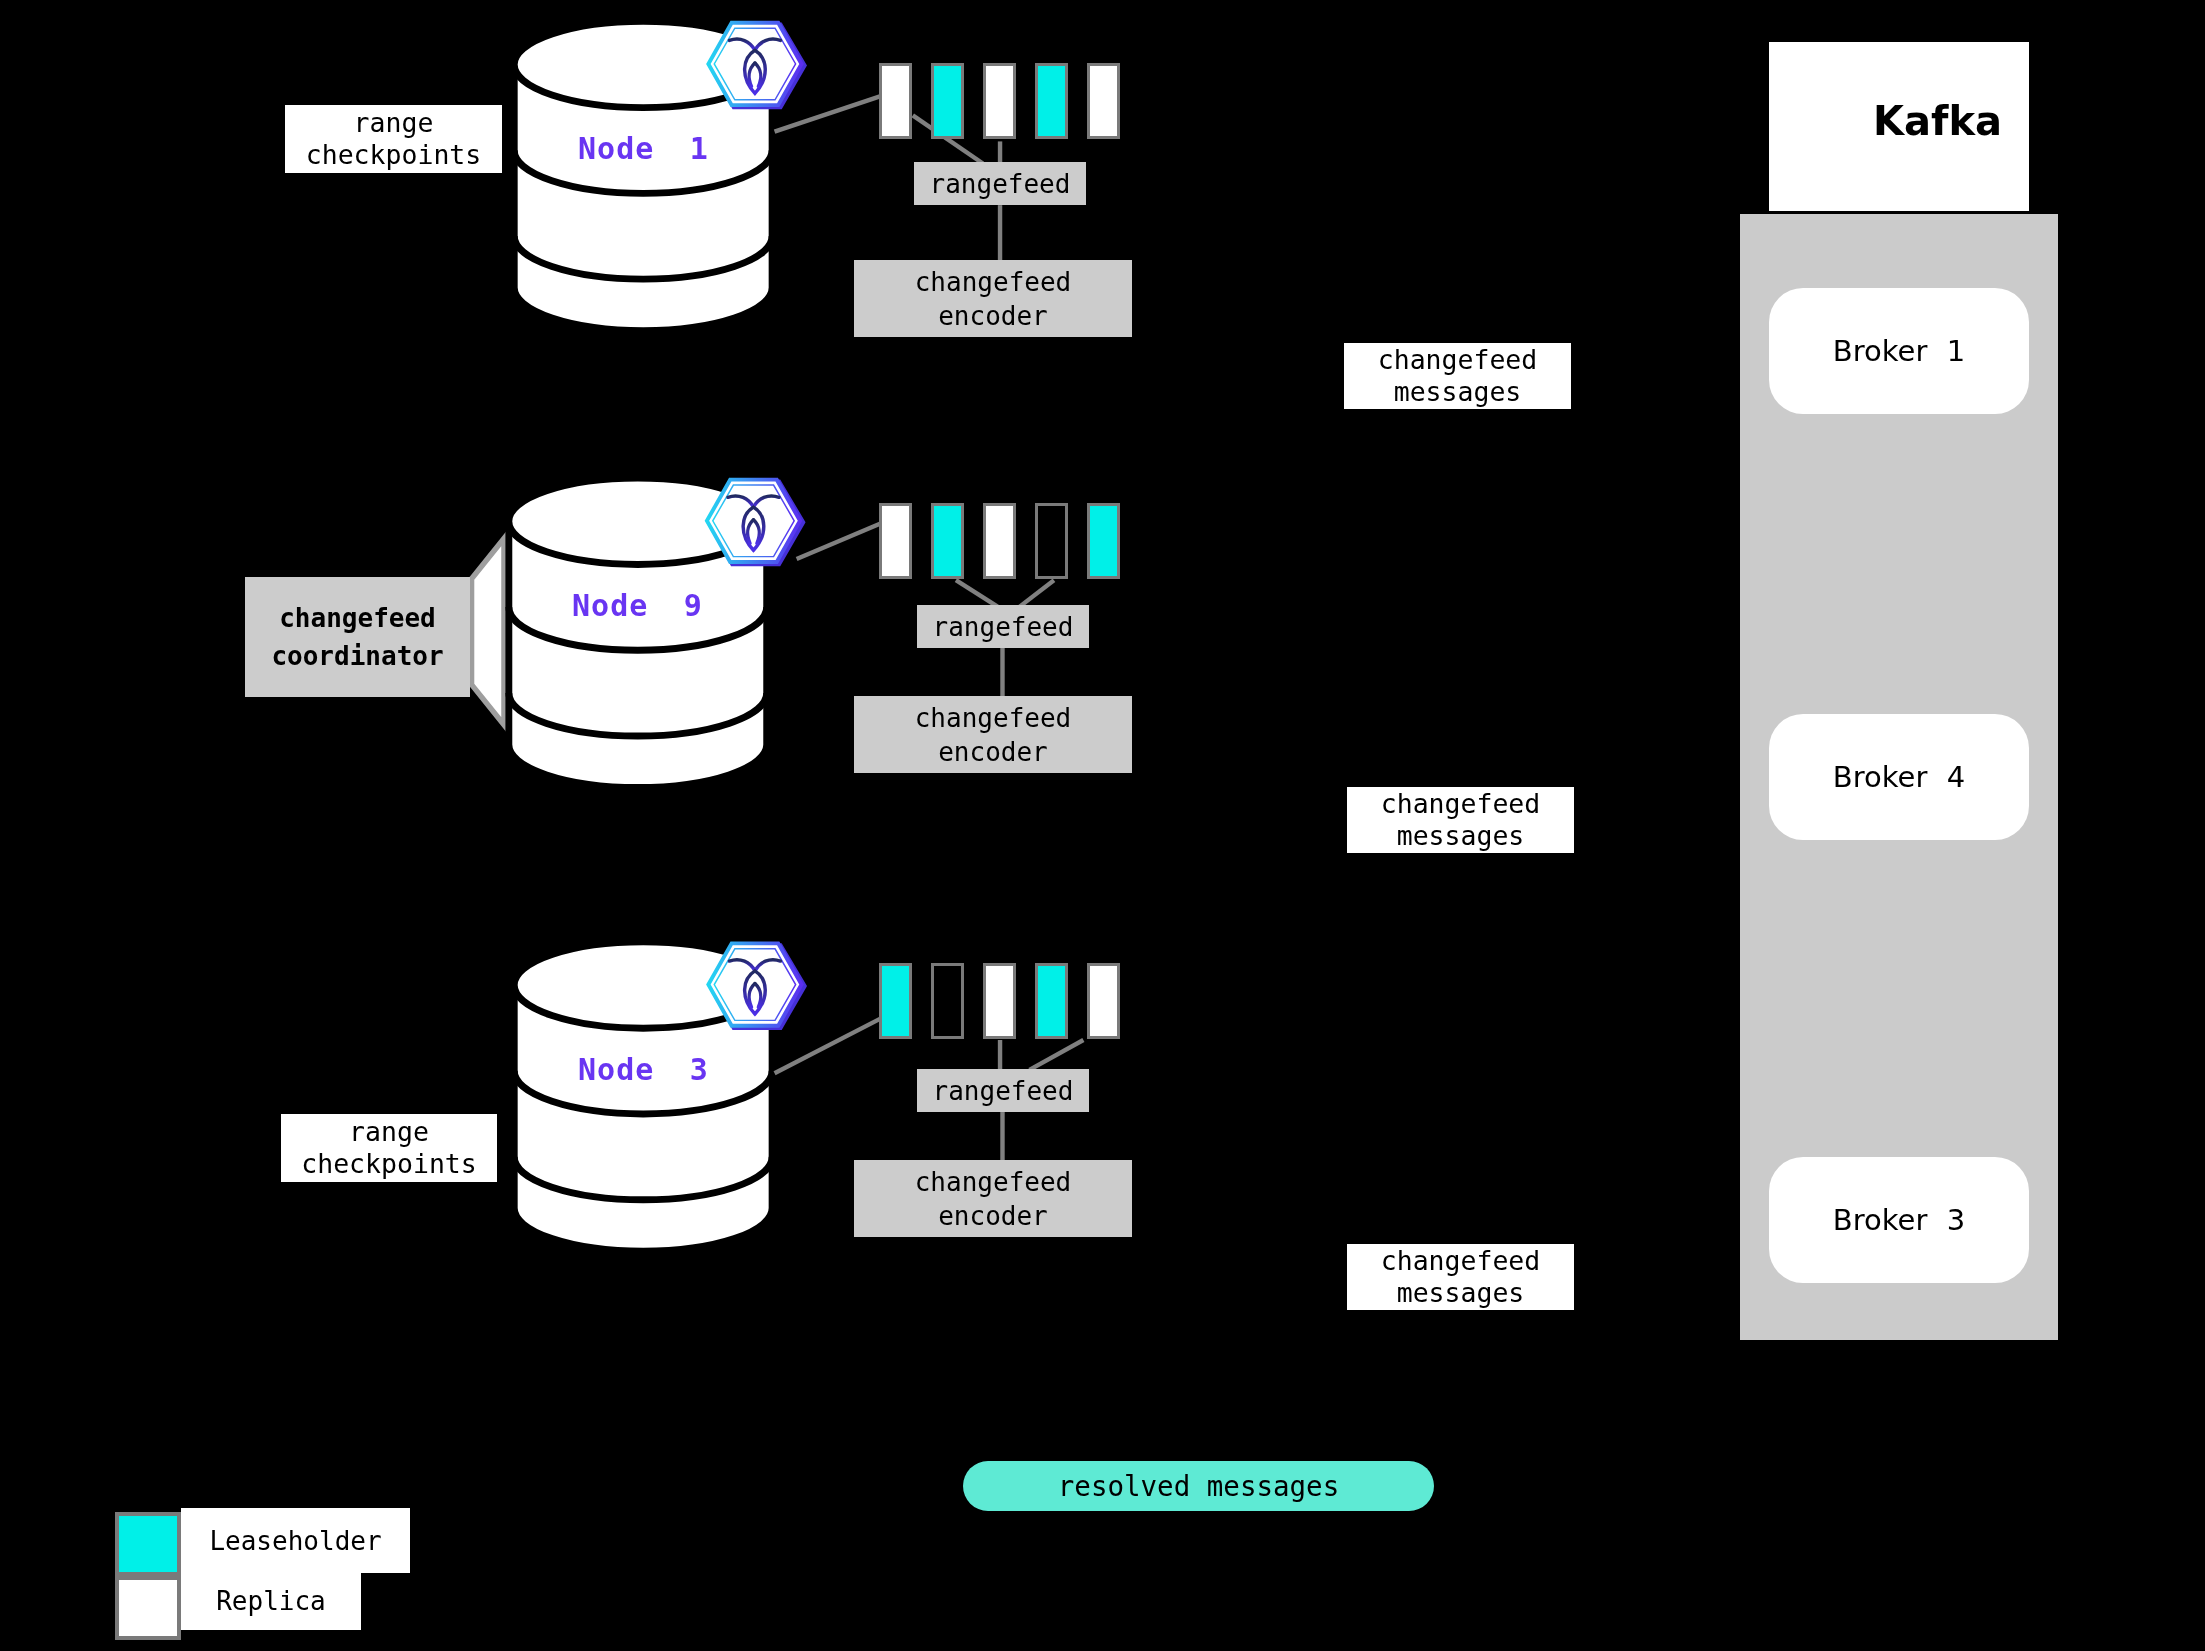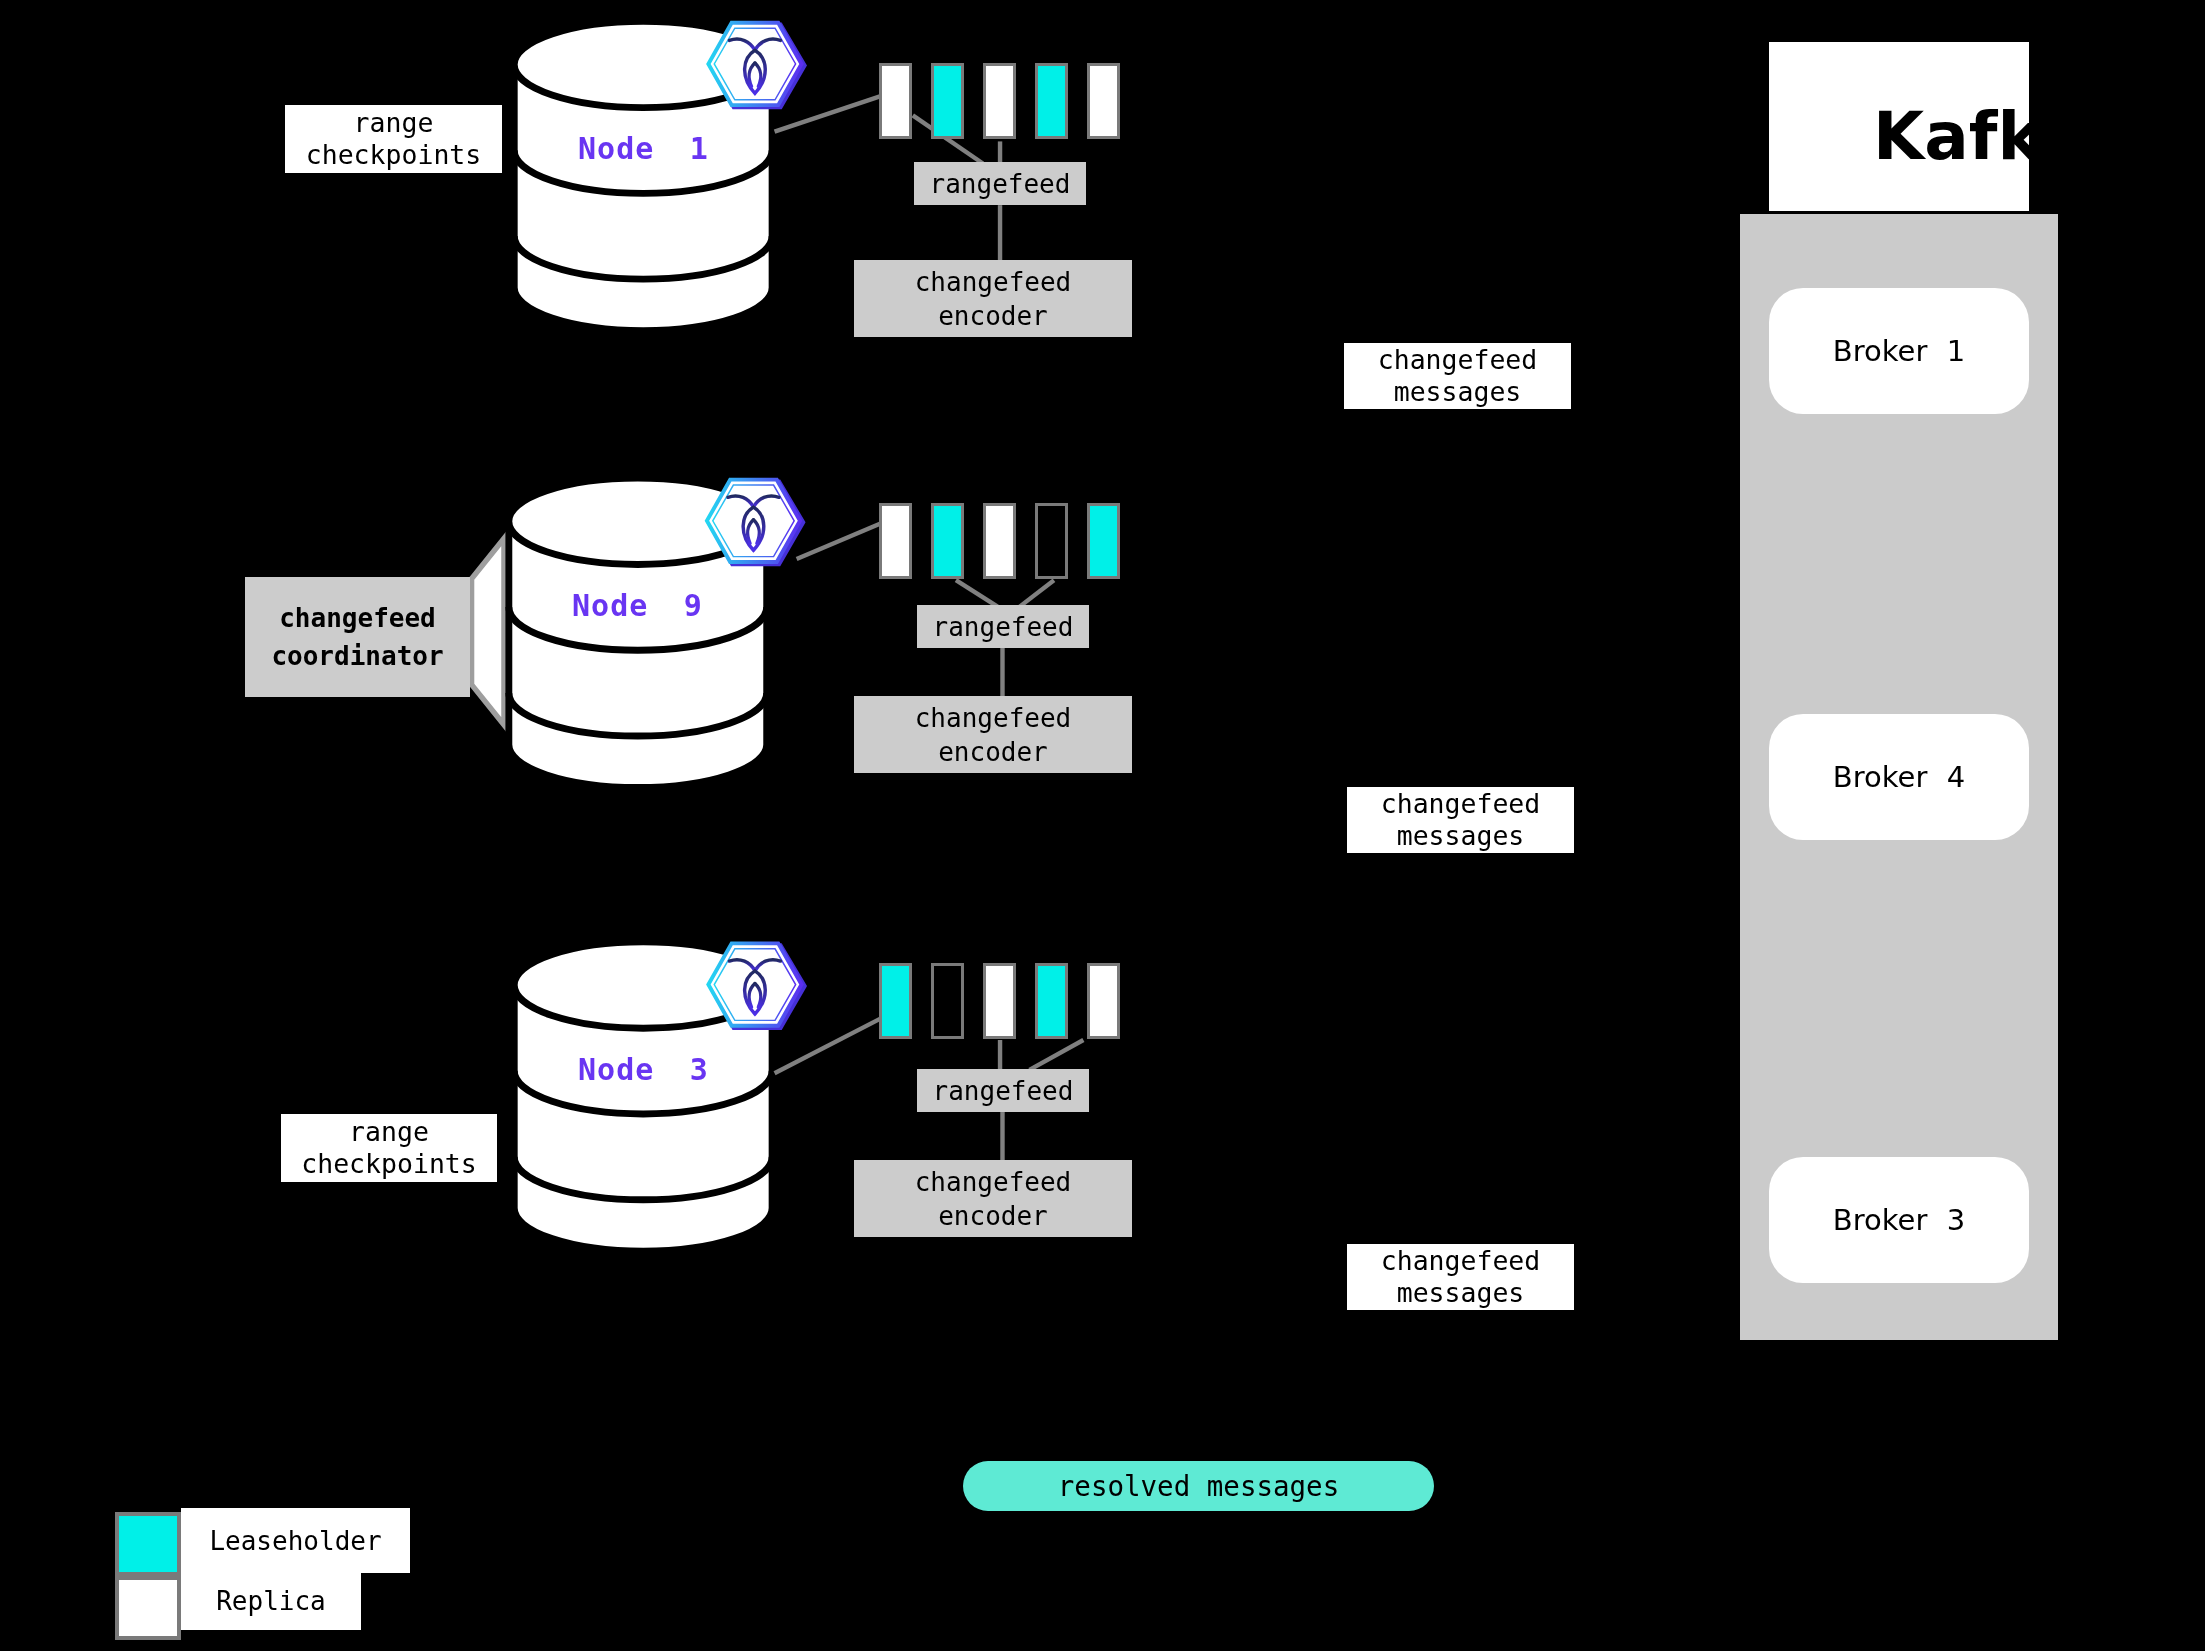--- a/index.html
+++ b/index.html
@@ -50,21 +50,21 @@
     font-family:"DejaVu Sans","Liberation Sans",sans-serif;
     font-size:29px;word-spacing:0.35em;
   }
   .kafka-logo-box{
     position:absolute;left:1769px;top:42px;width:260px;height:169px;
     background:#ffffff;
   }
   .kafka-word{
     position:absolute;left:1873px;top:98px;width:152px;
     font-family:"DejaVu Sans","Liberation Sans",sans-serif;
-    font-size:66px;font-weight:bold;text-align:left;
+    font-size:40px;font-weight:bold;text-align:left;
   }
   .pill{
     position:absolute;left:963px;top:1461px;width:471px;height:50px;
     background:#5eead4;border-radius:25px;
     display:flex;align-items:center;justify-content:center;
     font-size:27.5px;
   }
 </style>
 </head>
 <body>

